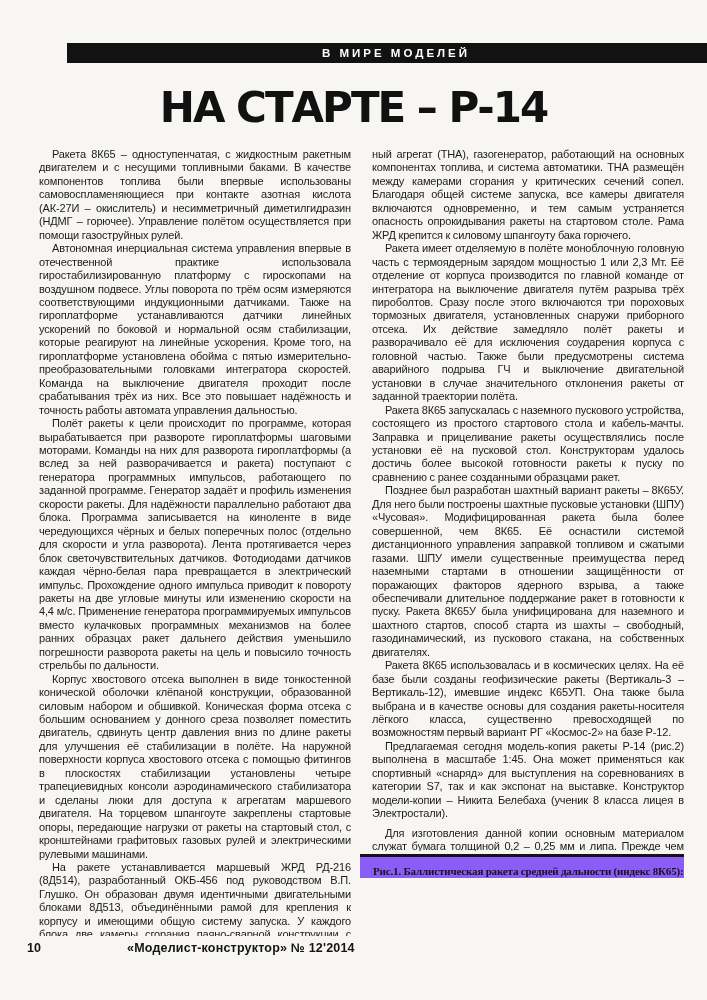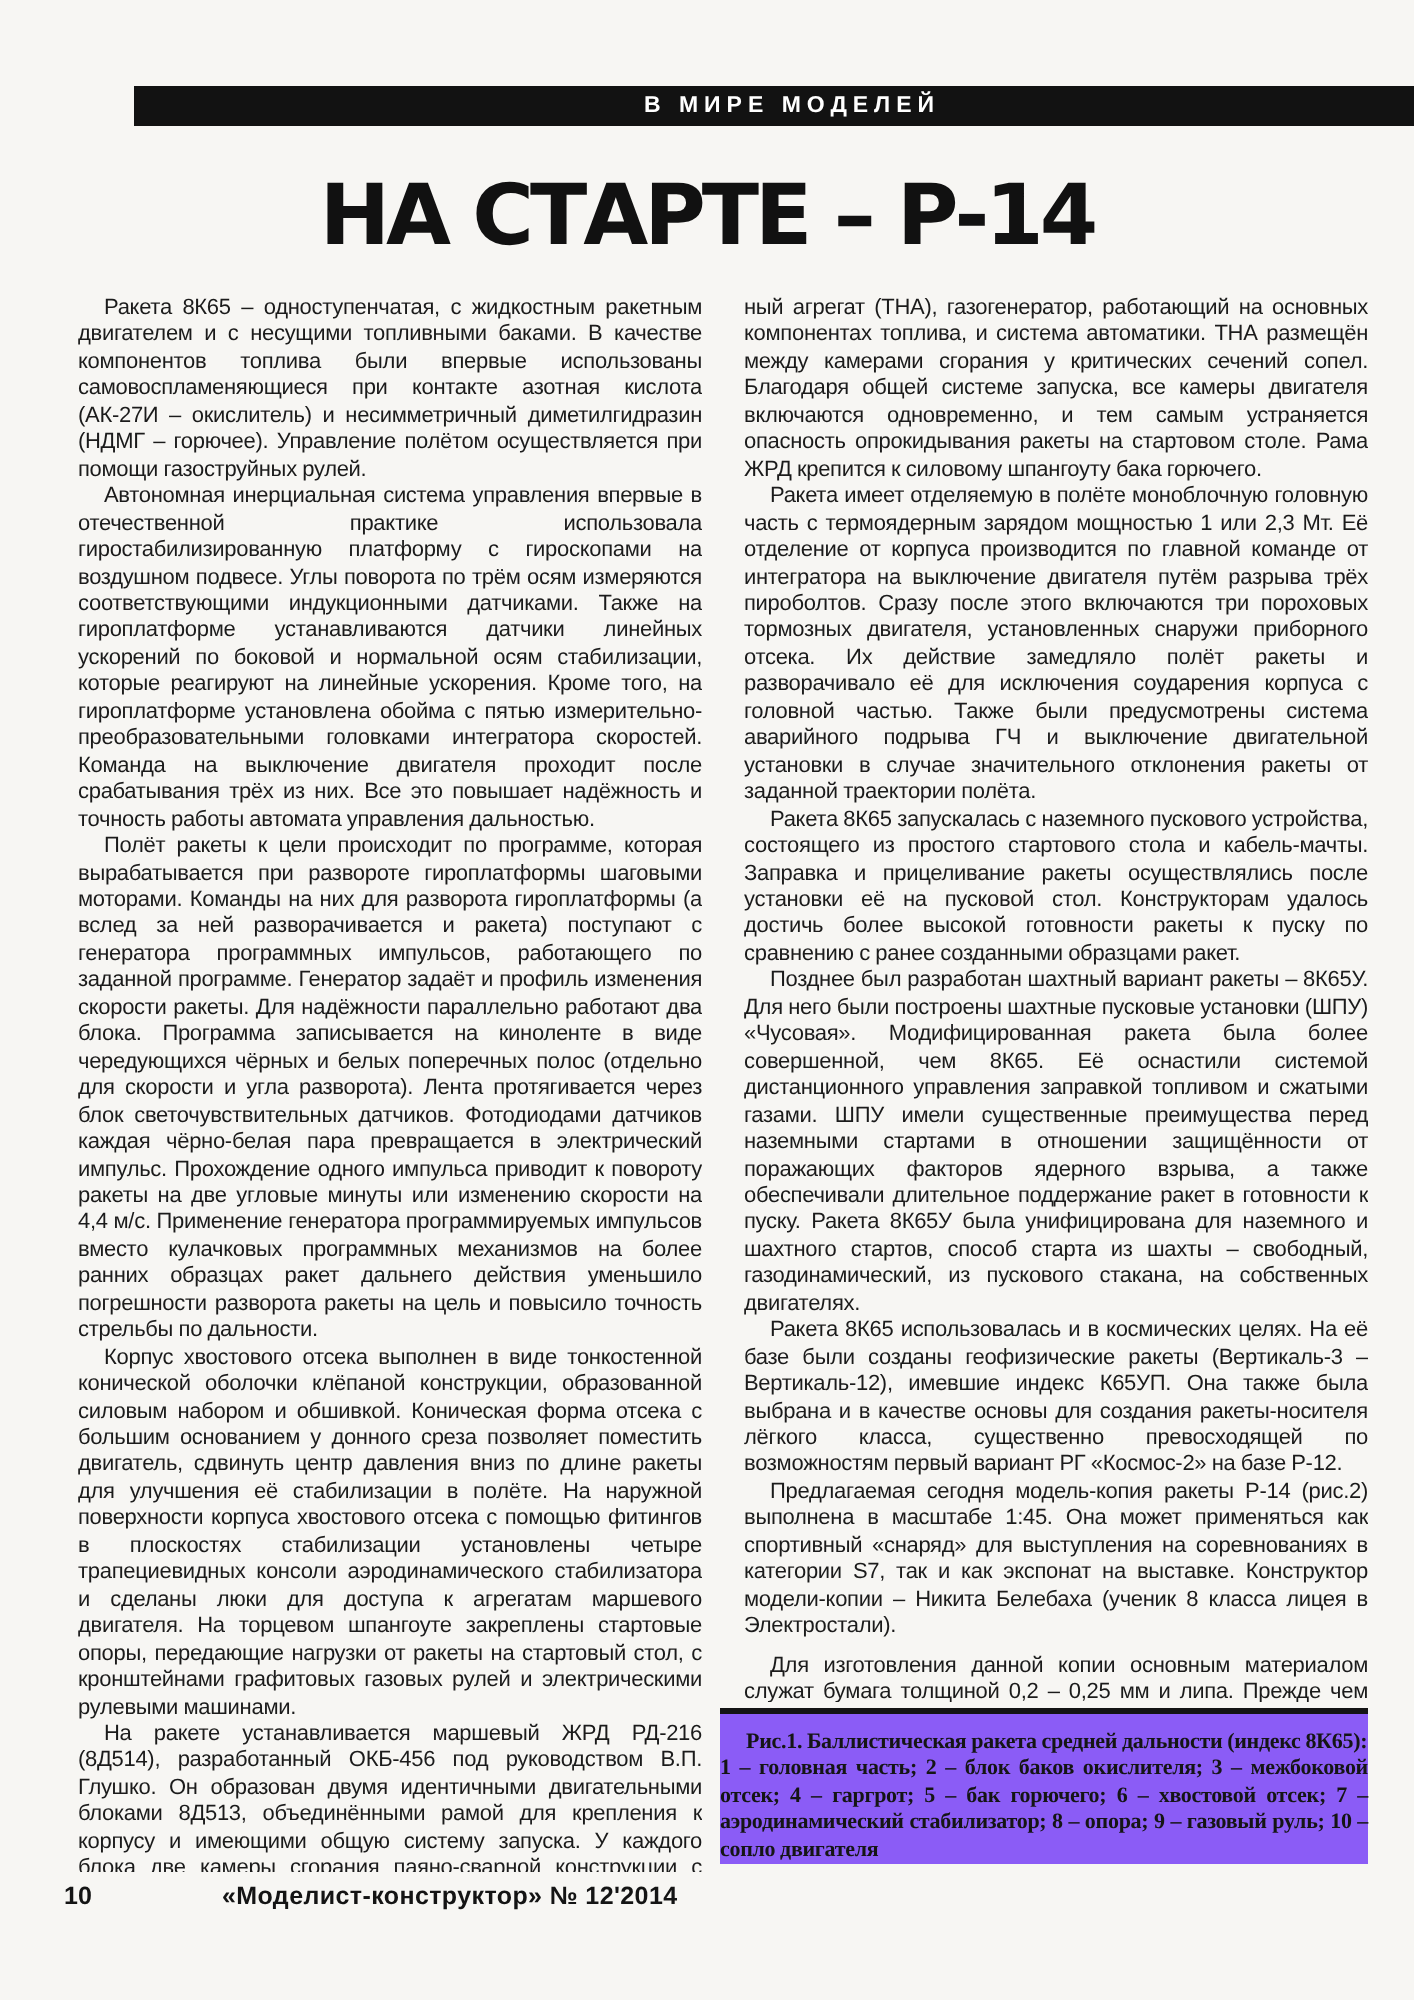--- a/index.html
+++ b/index.html
@@ -59,22 +59,22 @@
     text-align:justify;color:#151515;
   }
   .caption .cap-title{display:block;white-space:nowrap;}
 
   
   .footer{
     position:absolute;left:27px;top:941px;width:658px;
     display:flex;align-items:baseline;
     font-weight:bold;font-size:12.5px;color:#141414;
   }
-  .footer .pagenum{width:24px;text-align:center;}
-  .footer .mag{margin-left:60px;letter-spacing:0.2px;}
+  .footer .pagenum{width:24px;}
+  .footer .mag{margin-left:76px;letter-spacing:0.2px;}
 </style>
 </head>
 <body>
 
 <div class="page">
 
   <div class="kicker-bar">
     <span>В МИРЕ МОДЕЛЕЙ</span>
   </div>
 
@@ -100,21 +100,20 @@
         <p>Позднее был разработан шахтный вариант ракеты – 8К65У. Для него были построены шахтные пусковые установки (ШПУ) «Чусовая». Модифицированная ракета была более совершенной, чем 8К65. Её оснастили системой дистанционного управления заправкой топливом и сжатыми газами. ШПУ имели существенные преимущества перед наземными стартами в отношении защищённости от поражающих факторов ядерного взрыва, а также обеспечивали длительное поддержание ракет в готовности к пуску. Ракета 8К65У была унифицирована для наземного и шахтного стартов, способ старта из шахты – свободный, газодинамический, из пускового стакана, на собственных двигателях.</p>
         <p>Ракета 8К65 использовалась и в космических целях. На её базе были созданы геофизические ракеты (Вертикаль-3 – Вертикаль-12), имевшие индекс К65УП. Она также была выбрана и в качестве основы для создания ракеты-носителя лёгкого класса, существенно превосходящей по возможностям первый вариант РГ «Космос-2» на базе Р-12.</p>
         <p>Предлагаемая сегодня модель-копия ракеты Р-14 (рис.2) выполнена в масштабе 1:45. Она может применяться как спортивный «снаряд» для выступления на соревнованиях в категории S7, так и как экспонат на выставке. Конструктор модели-копии – Никита Белебаха (ученик 8 класса лицея в Электростали).</p>
         <p class="spaced">Для изготовления данной копии основным материалом служат бумага толщиной 0,2 – 0,25 мм и липа. Прежде чем приступить к постройке копии, необходимо изготовить две оправки. Одна – цилиндрическая – для корпуса длиной около</p>
       </div>
 
       <div class="figure-caption-block">
         <div class="fig-rule"></div>
         <p class="caption">
           <span class="cap-title">Рис.1. Баллистическая ракета средней дальности (индекс 8К65):</span>
-          <span>1 – головная часть; 2 – блок баков окислителя; 3 – межбоковой отсек; 4 – гаргрот; 5 – бак горючего; 6 – хвостовой отсек; 7 – аэродинамический стабилизатор; 8 – опора; 9 – газовый руль; 10 – сопло двигателя</span>
         </p>
       </div>
     </div>
 
   </div>
 
   <div class="footer">
     <span class="pagenum">10</span>
     <span class="mag">«Моделист-конструктор» № 12'2014</span>
   </div>

